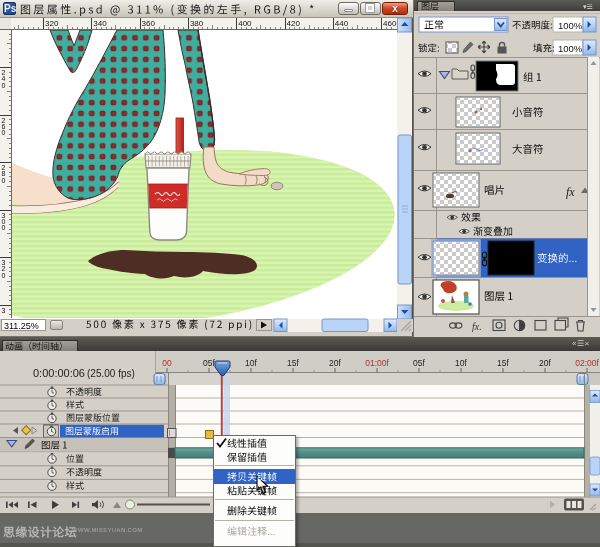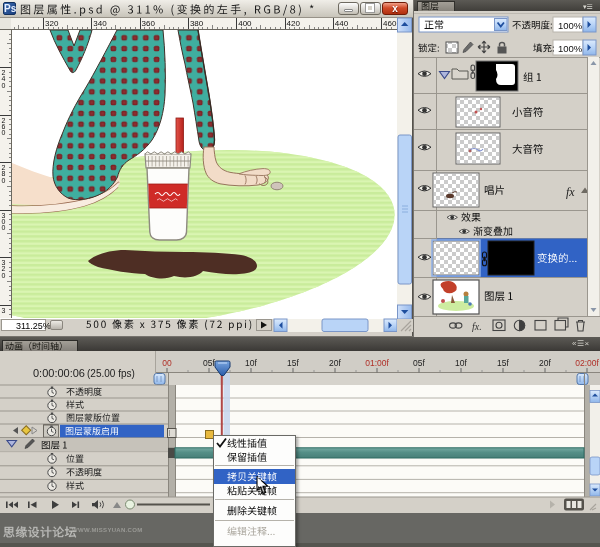--- a/index.html
+++ b/index.html
@@ -251,21 +251,21 @@
     </defs>
     <rect x="397" y="18" width="15" height="301" fill="#f3f1ea"></rect>
     <rect x="397.5" y="18" width="14" height="14" fill="url(#xpv)" stroke="#7a96c8"></rect>
     <path d="M401,26 L404.7,22 L408.4,26 Z" fill="#1e4e9e"></path>
     <rect x="397.5" y="305" width="14" height="14" fill="url(#xpv)" stroke="#7a96c8"></rect>
     <path d="M401,310 L404.7,314 L408.4,310 Z" fill="#1e4e9e"></path>
     <rect x="398" y="135" width="13.5" height="149" rx="2" fill="#b9d4f7" stroke="#7a96c8"></rect>
     <path d="M402,206 h6 M402,209 h6 M402,212 h6" stroke="#8aaede" stroke-width="1"></path>
   </svg>
 <div class="abs" style="left:0;top:318px;width:397px;height:14px;background:#d4d0c8;border-top:1px solid #fff"></div>
-<div class="abs" style="left:1px;top:319px;width:45px;height:12px;background:#fff;border:1px solid #9a968e;font-size:9px;line-height:12px;padding-left:14px">311.25%</div>
+<div class="abs" style="left:1px;top:319px;width:45px;height:12px;background:#fff;border:1px solid #9a968e;font-size:9px;line-height:12px;padding-left:2px">311.25%</div>
 <div class="abs" style="left:50px;top:320px;width:13px;height:10px;background:linear-gradient(#eceae4,#b8b4ac);border:1px solid #8a867e;border-radius:2px"></div>
 <svg class="abs" style="left:256px;top:319px" width="16" height="12">
     <rect x="0.5" y="0.5" width="15" height="11" fill="#d4d0c8" stroke="#9a968e"></rect>
     <path d="M5,2.5 L11,6 L5,9.5 Z" fill="#111"></path>
   </svg>
 <svg class="abs" style="left:273px;top:318px" width="140" height="14" viewBox="273 318 140 14">
     <rect x="274" y="319" width="123" height="13" fill="#f3f1ea"></rect>
     <rect x="274" y="319" width="13" height="12.5" fill="url(#xpbtn)" stroke="#7a96c8" stroke-width="1"></rect>
     <path d="M282.5,321.75 L279.0,325.25 L282.5,328.75 Z" fill="#1e4e9e"></path>
     <rect x="384" y="319" width="13" height="12.5" fill="url(#xpbtn)" stroke="#7a96c8" stroke-width="1"></rect>

